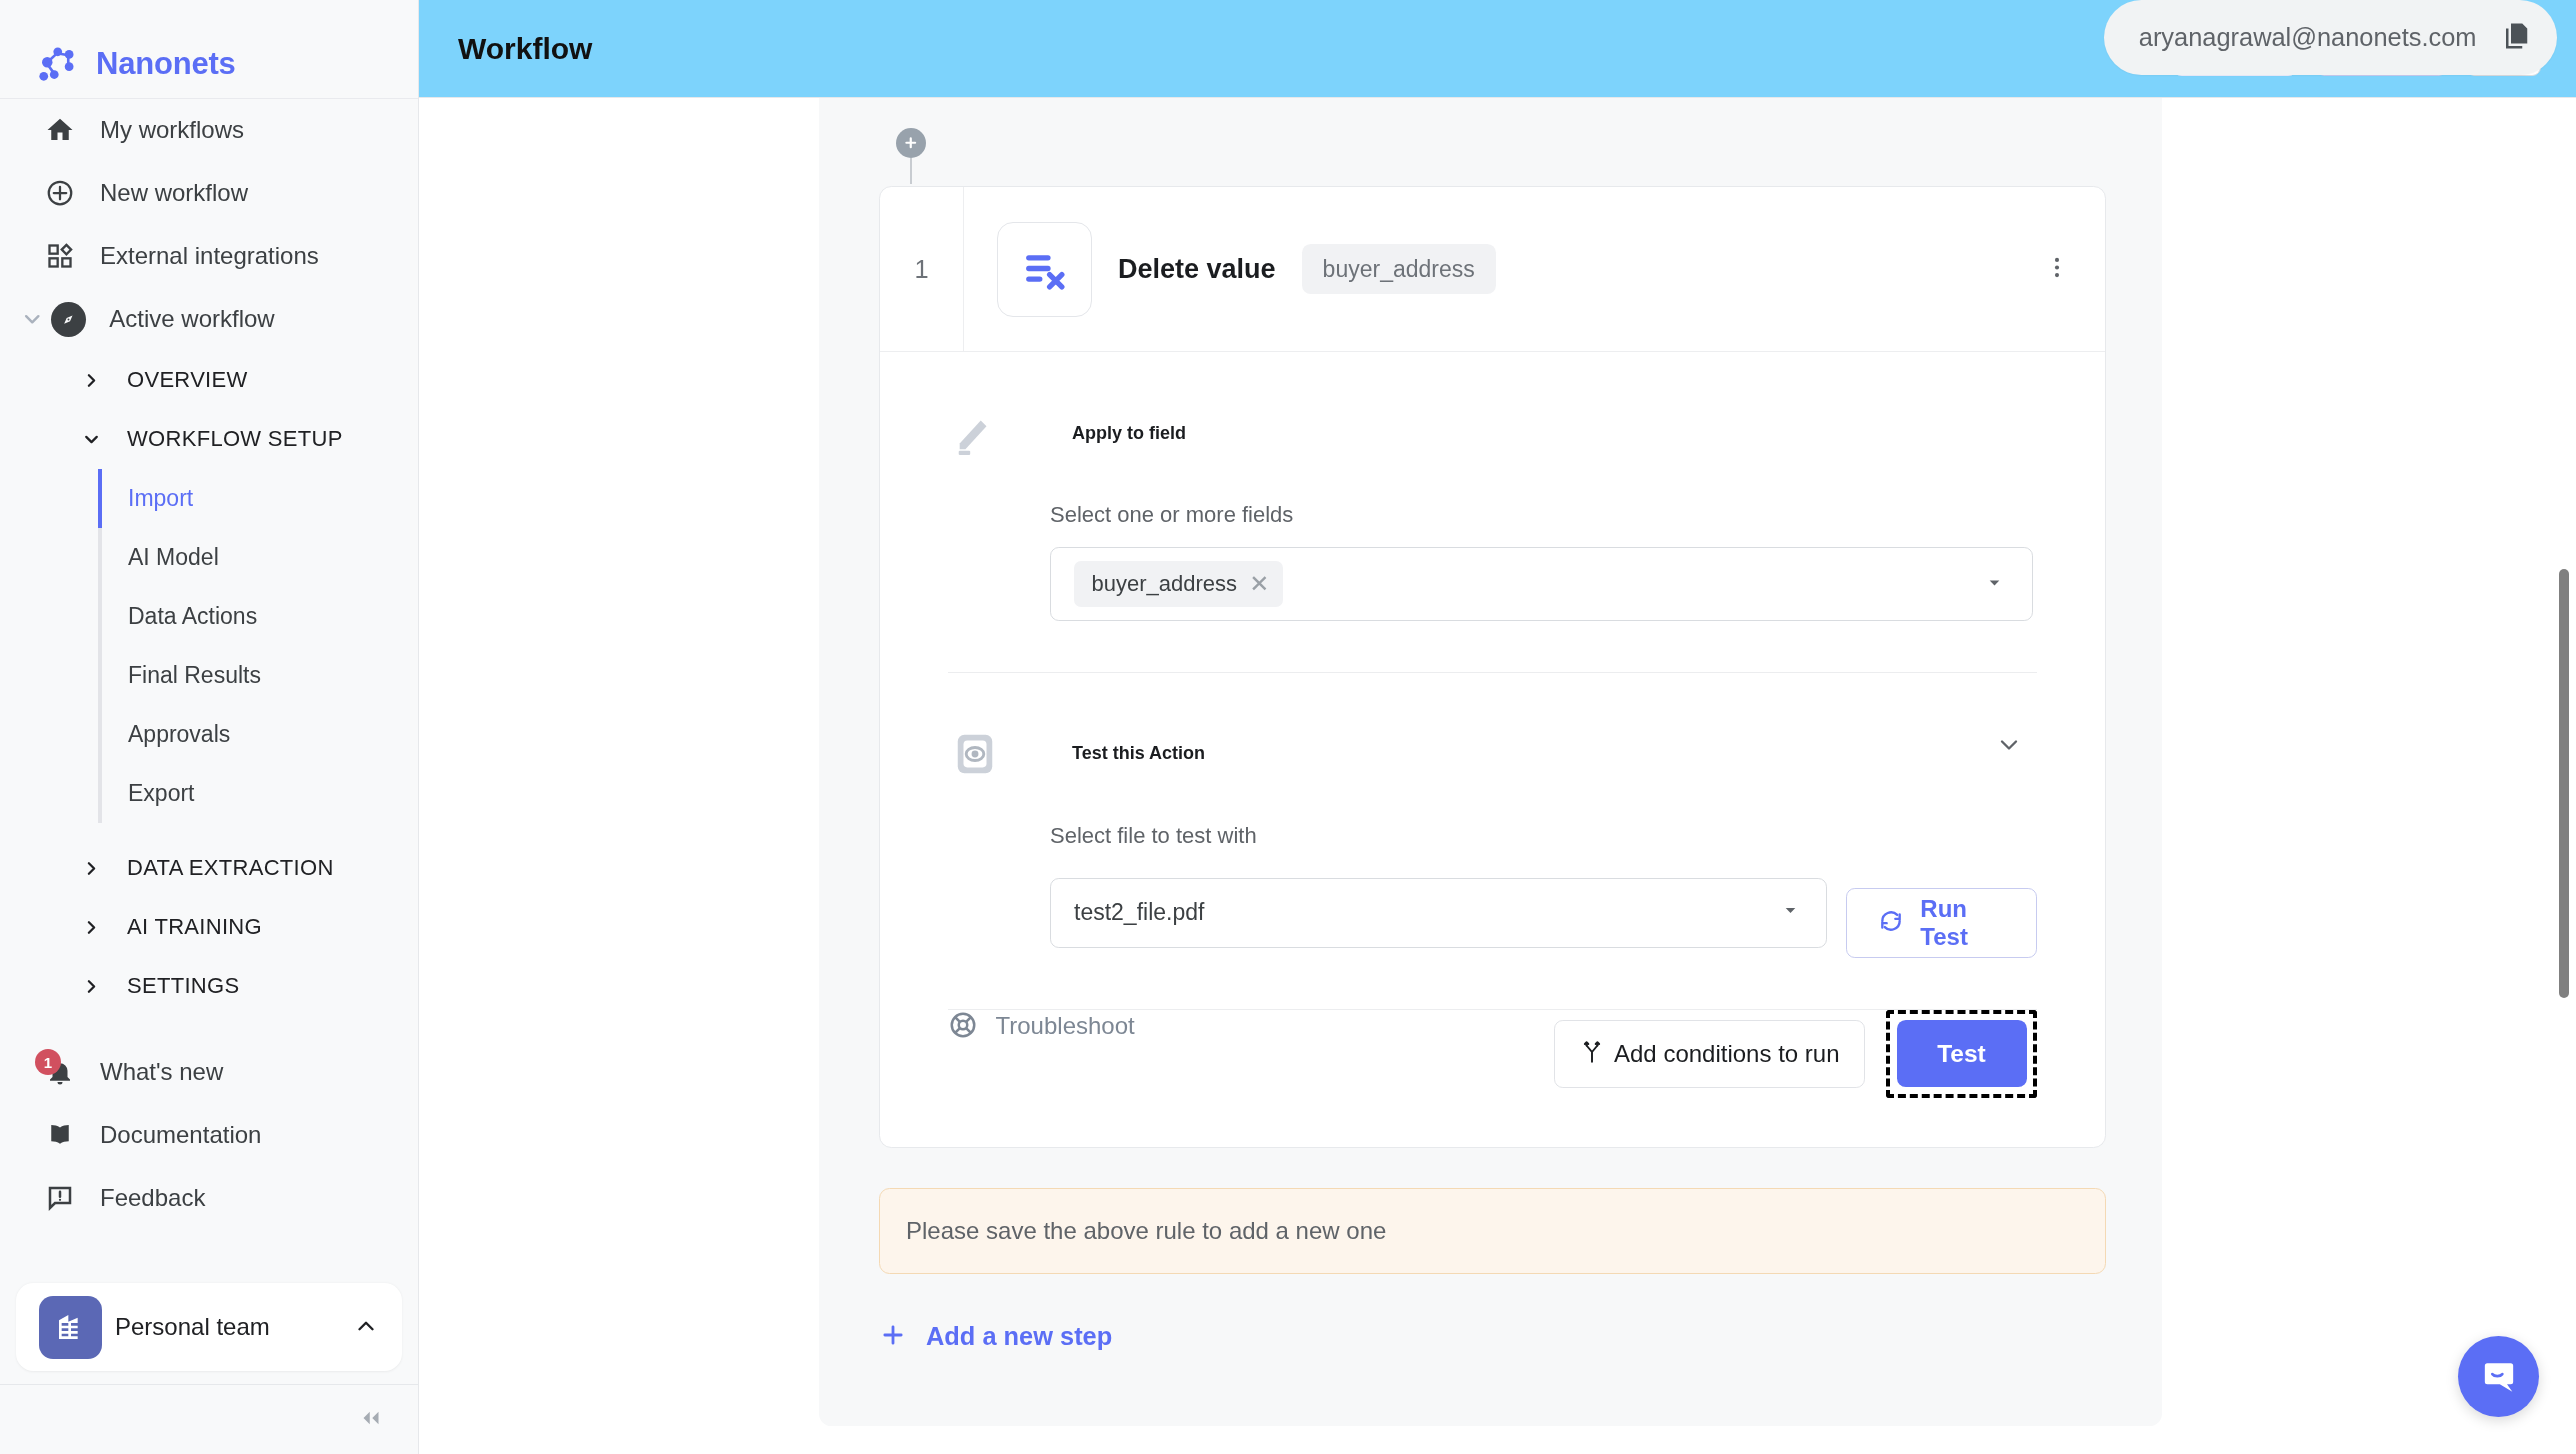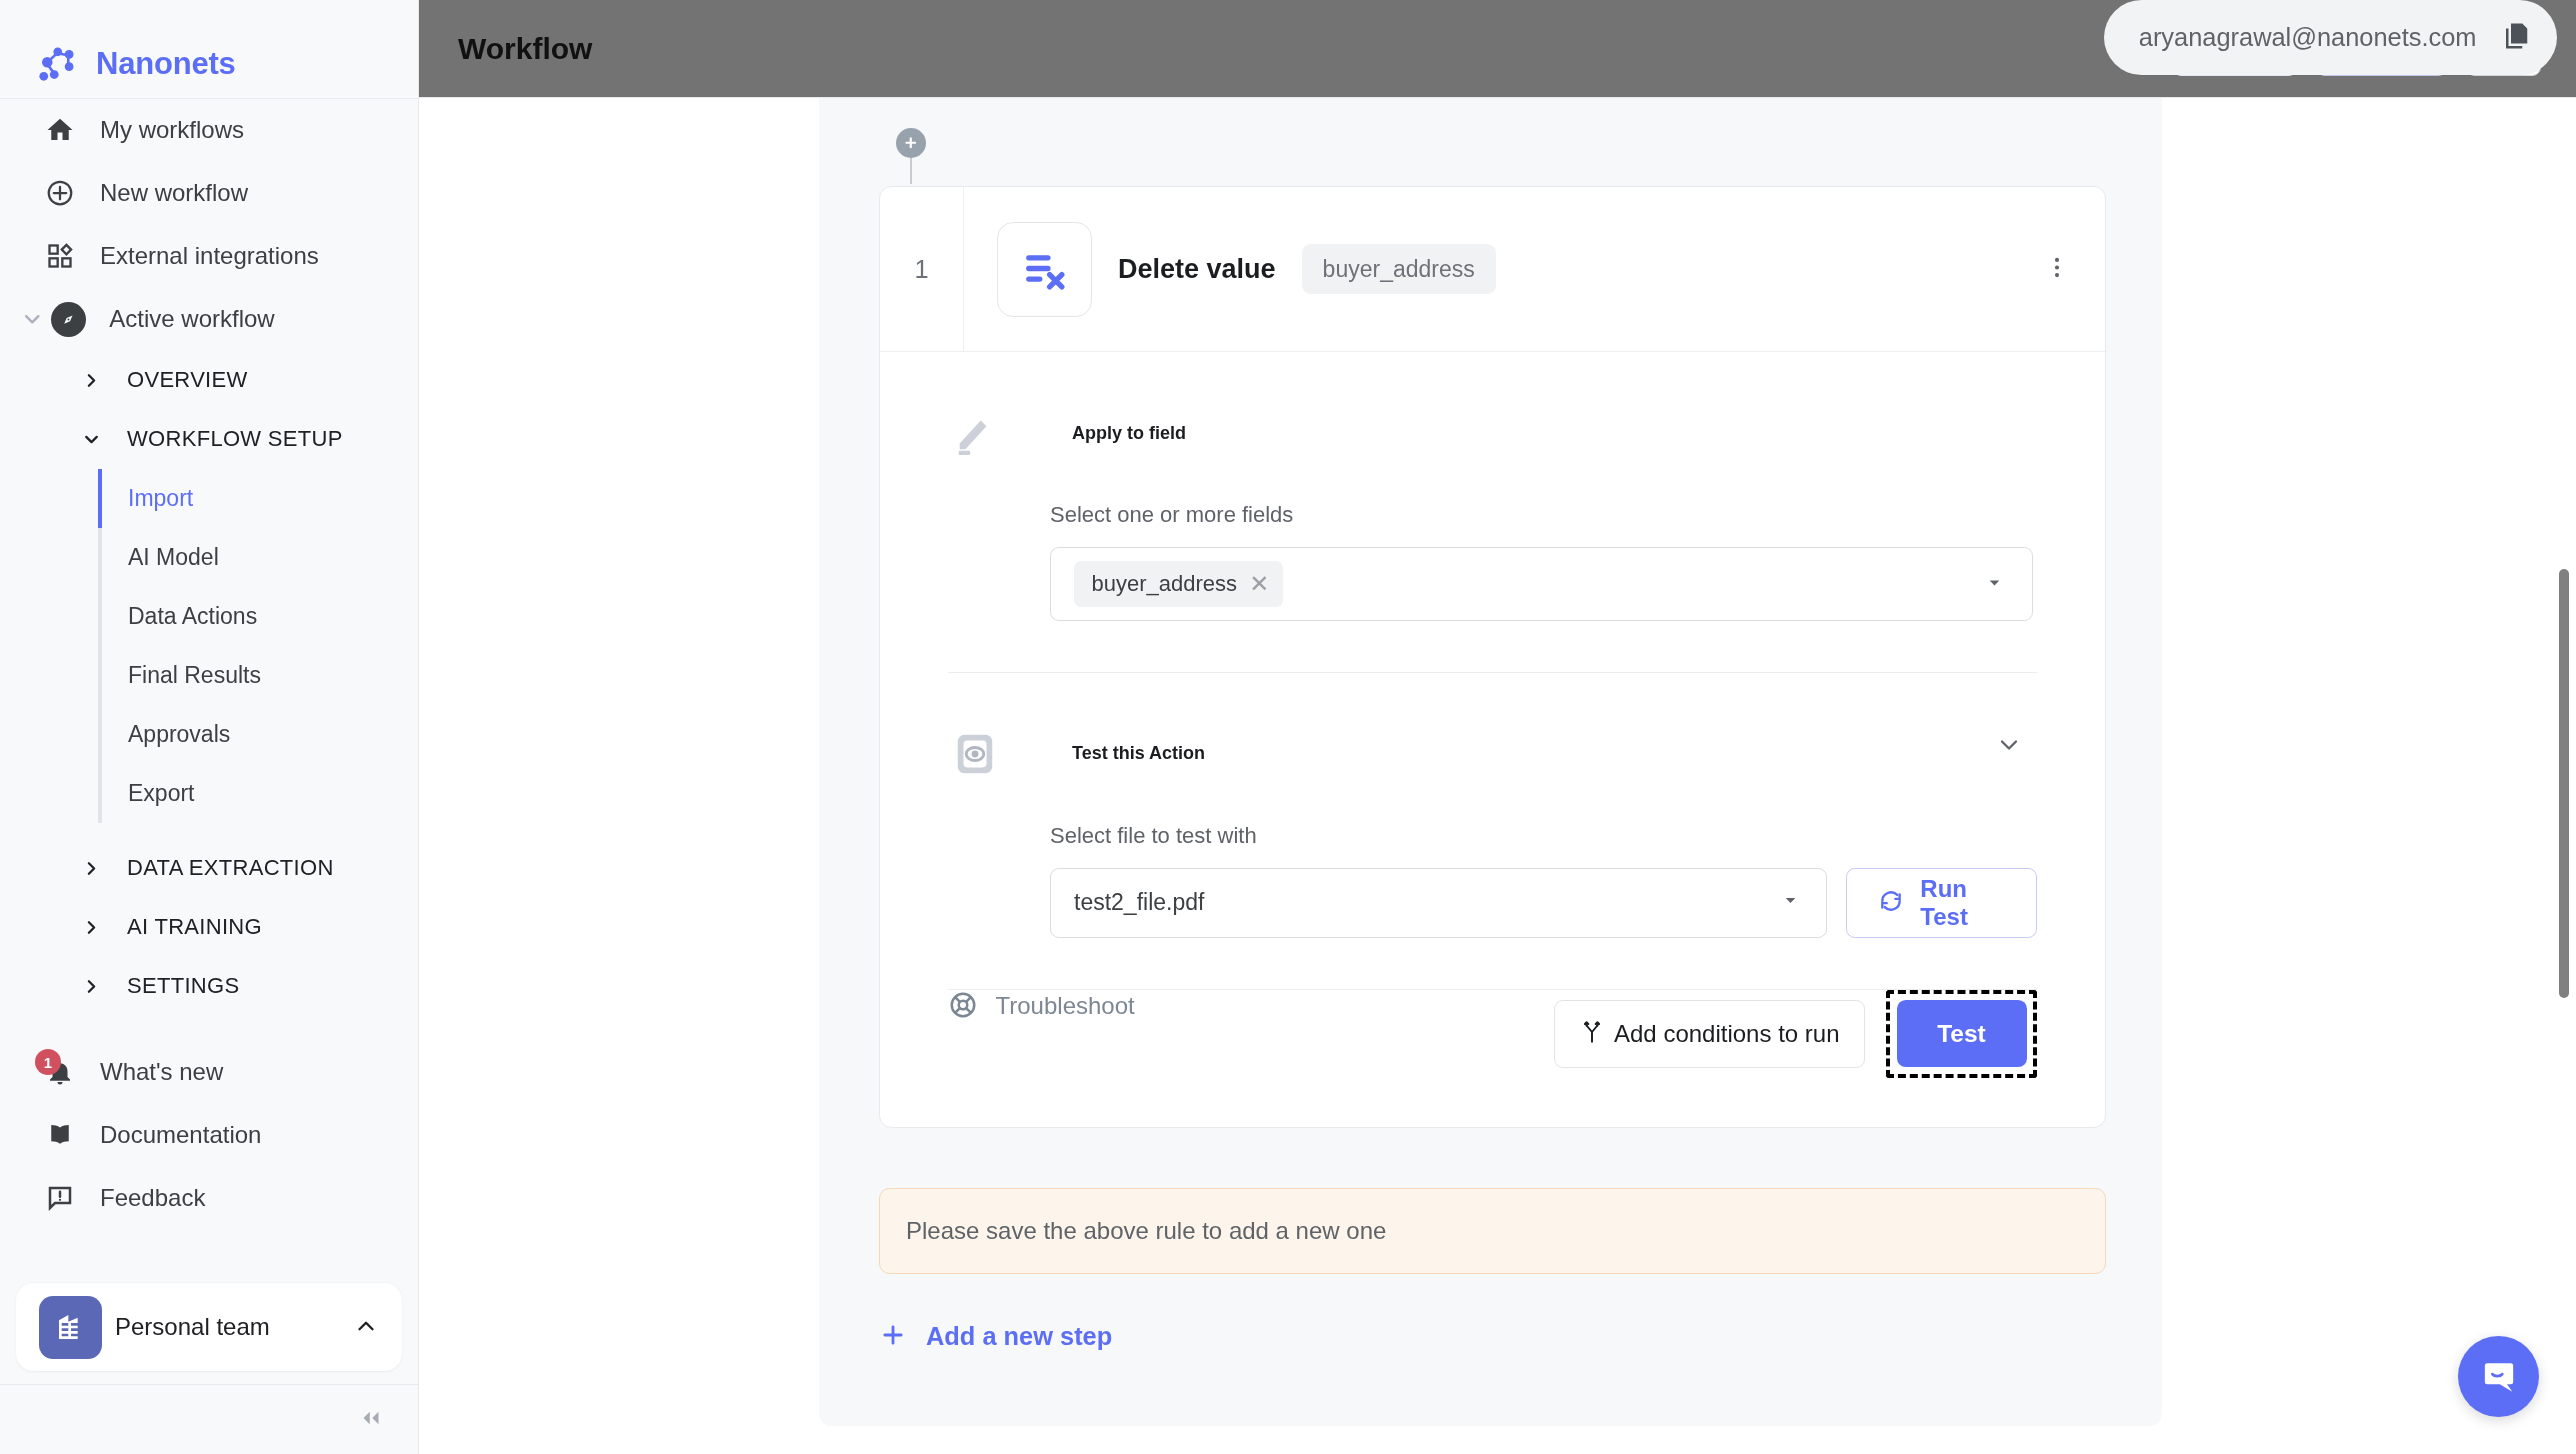--- a/index.html
+++ b/index.html
@@ -77,21 +77,21 @@
   }
   .team-name { font-size: 24px; color: #202124; flex: 1; }
 
   .collapse-bar {
     position: absolute; bottom: 0; left: 0; right: 0; height: 70px;
     border-top: 0.9px solid #e6e8eb; display: flex; align-items: center; justify-content: flex-end;
     padding-right: 32px; cursor: pointer;
   }
 
   
-  .main { flex: 1; position: relative; background: #737373; height: 1454px; }
+  .main { flex: 1; position: relative; background: #7dd3fc; height: 1454px; }
   .topbar {
     height: 98px; border-bottom: 0.9px solid #e6e8eb; display: flex; align-items: center;
     padding: 0 39px; position: relative;
   }
   .page-title { font-size: 30px; font-weight: 700; color: #111; }
   .topbar-right {
     position: absolute; right: 35px; top: 0; height: 98px; display:flex; align-items:center; gap: 19px;
   }
   .schedule-btn {
     background: #eceefd; border-radius: 8.8px; height: 54px; display:flex; align-items:center;
@@ -169,21 +169,21 @@
 
   .test-row { display: flex; align-items: center; gap: 19px; margin-top: 19px; }
   .file-select {
     width: 871px; height: 70px; border: 0.9px solid #d9dce0; border-radius: 8.8px;
     display: flex; align-items: center; padding: 0 23px; font-size: 23px; color: #3c4043;
     position: relative; background: #fff; cursor: pointer;
   }
   .fs-caret { position: absolute; right: 24.5px; top: 50%; transform: translateY(-50%); }
   .run-test {
     height: 70px; border: 0.9px solid #c7cbf0; border-radius: 8.8px; background: #fff;
-    display: flex; align-items: center; gap: 16px; padding: 0 31px; cursor: pointer;
+    display: flex; align-items: center; gap: 16px; padding: 0 31px; cursor: pointer; margin-top: 20px;
   }
   .run-test .rt { font-size: 24px; color: #5b6ef5; font-weight: 600; }
 
   .footer-row {
     display: flex; align-items: flex-start; padding: 0 68px; height: 137px; position: relative;
   }
   .trouble { display: flex; align-items: center; gap: 17.5px; cursor: pointer; }
   .trouble .tt { font-size: 24px; color: #7d8794; }
   .footer-right { margin-left: auto; display: flex; align-items: center; gap: 0; position: relative; }
   .cond-btn {

